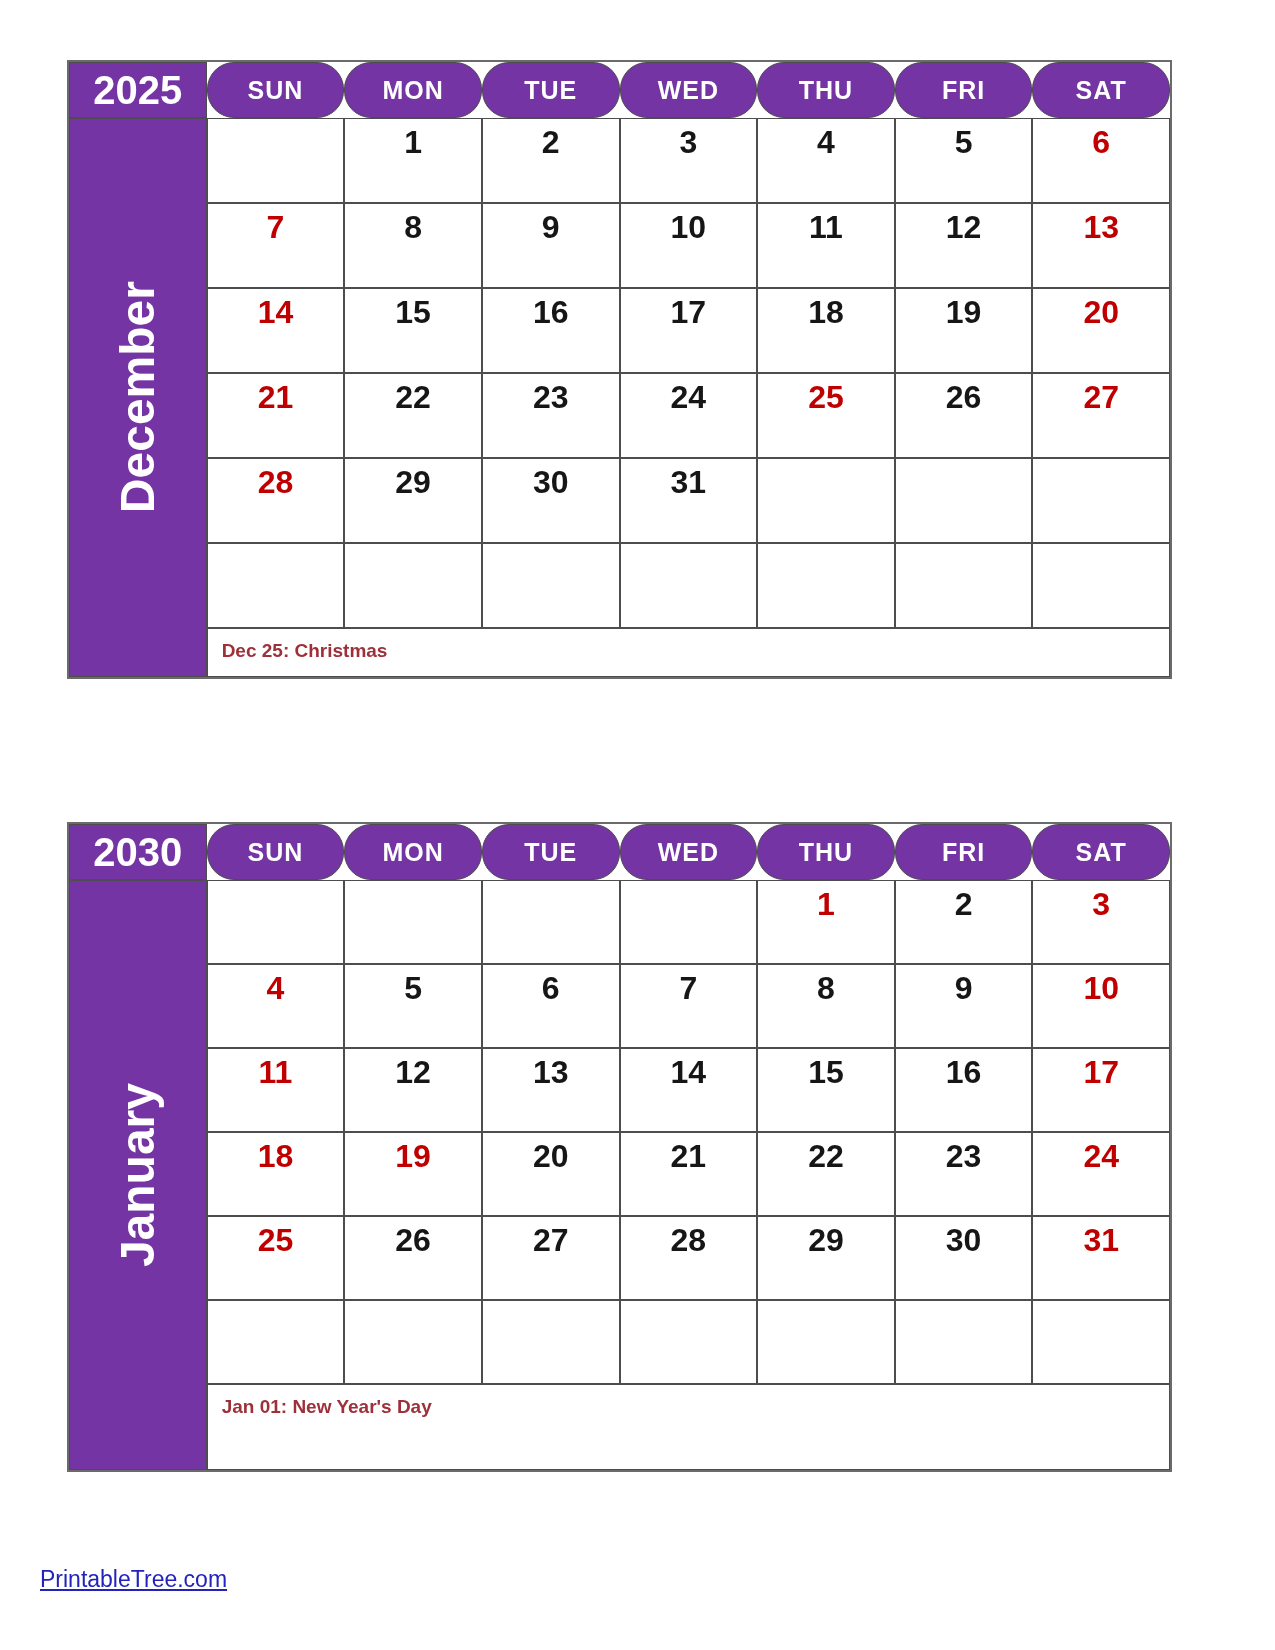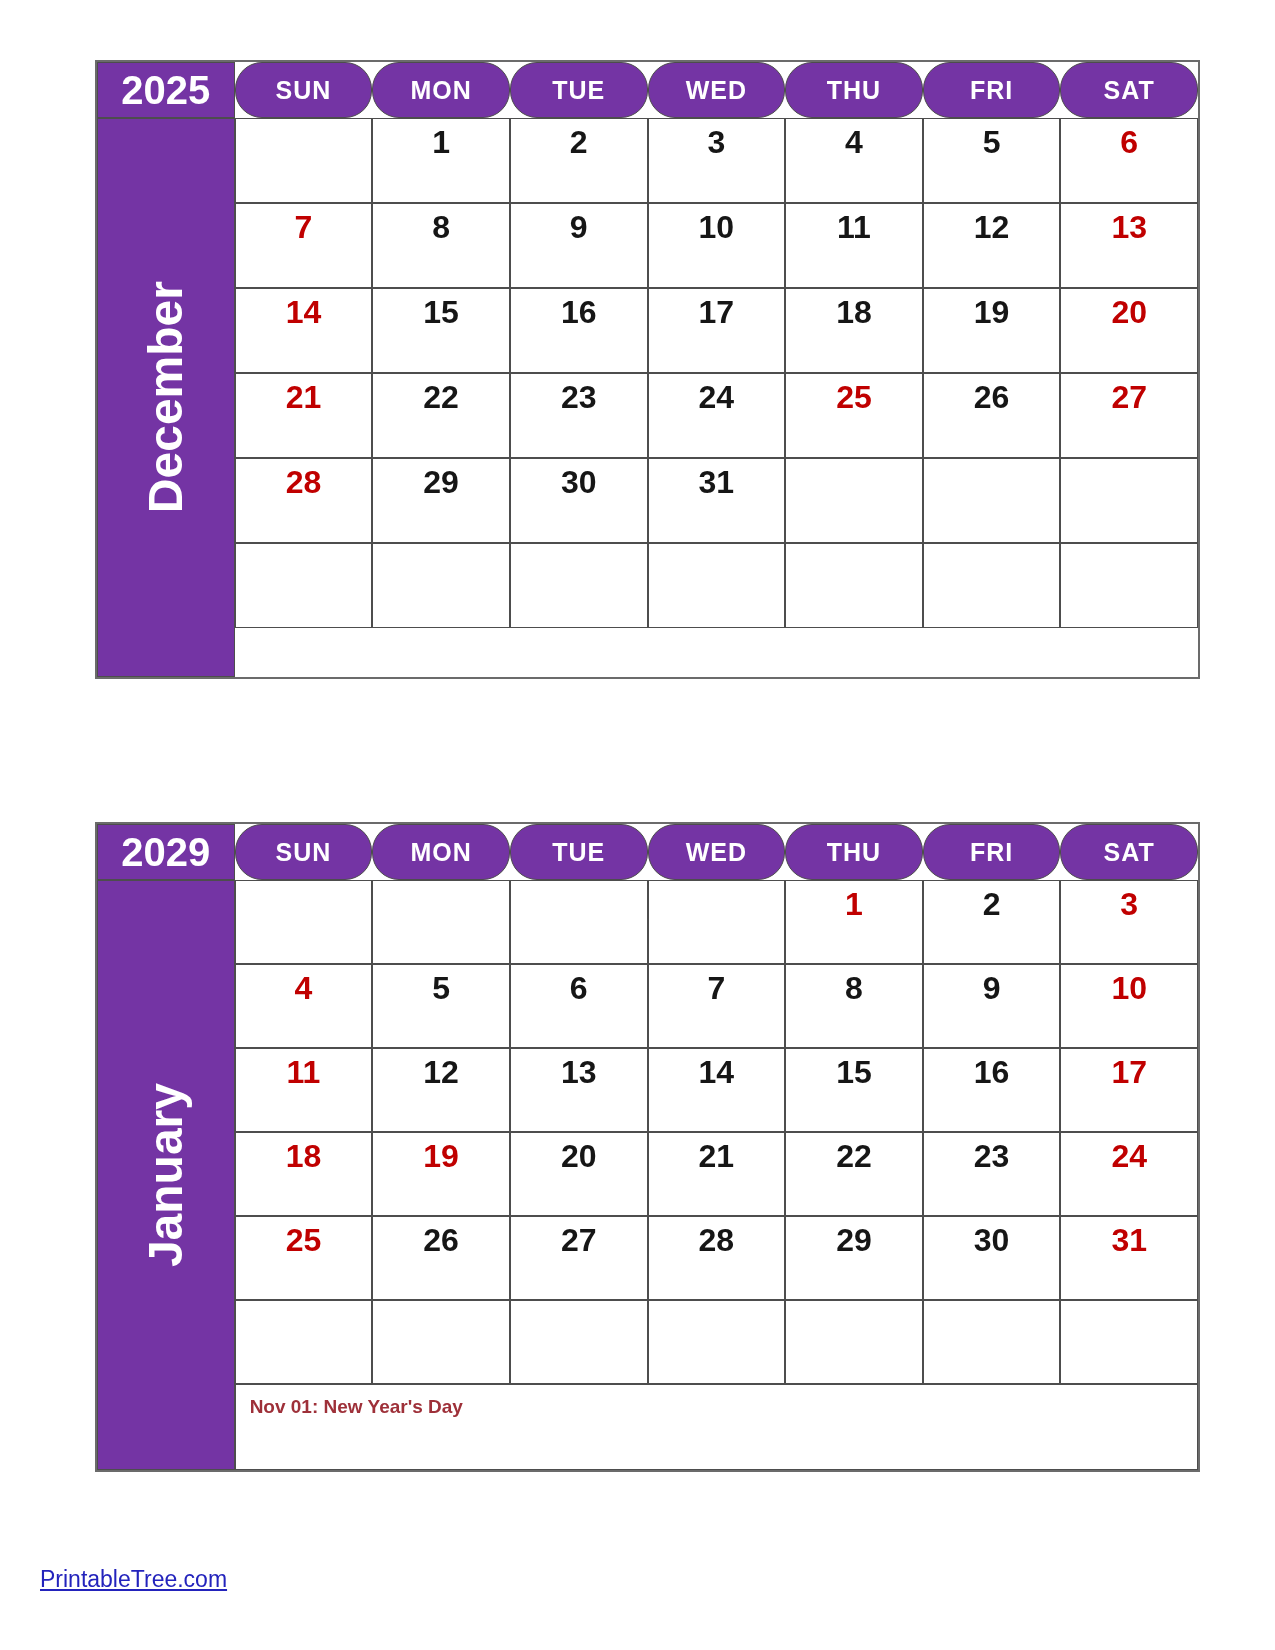--- a/index.html
+++ b/index.html
@@ -5,21 +5,21 @@
   html, body { margin: 0; padding: 0; }
   body {
     width: 1275px; height: 1650px;
     background: #ffffff;
     font-family: "Liberation Sans", sans-serif;
     position: relative;
     overflow: hidden;
   }
   .calendar {
     position: absolute;
-    left: 95px;
+    left: 67px;
     width: 1105px;
     display: grid;
     grid-template-columns: repeat(8, 1fr);
     border: 2px solid var(--border-outer, #6b6b6b);
     box-sizing: border-box;
     background: #fff;
   }
   #cal0 { top: 60px;  grid-template-rows: 56px repeat(6, 85px) 49px; }
   #cal1 { top: 822px; grid-template-rows: 56px repeat(6, 84px) 86px; }
 
@@ -144,23 +144,26 @@
     <div class="cell"></div>
     <div class="cell"></div>
     <div class="cell"></div>
     <div class="cell"></div>
     <div class="cell"></div>
     <div class="cell"></div>
     <div class="cell"></div>
     <div class="cell"></div>
     <div class="cell"></div>
     <div class="cell"></div>
+    <div class="holiday">
+      <div class="hline">Dec 25: Christmas</div>
+    </div>
   </div>
 <div class="calendar" id="cal1">
-    <div class="hcell year">2029</div>
+    <div class="hcell year">2030</div>
     <div class="hcell wd">SUN</div>
     <div class="hcell wd">MON</div>
     <div class="hcell wd">TUE</div>
     <div class="hcell wd">WED</div>
     <div class="hcell wd">THU</div>
     <div class="hcell wd">FRI</div>
     <div class="hcell wd">SAT</div>
     <div class="sidebar">
       <div class="month-label">January</div>
     </div>
@@ -200,19 +203,19 @@
     <div class="cell">30</div>
     <div class="cell red">31</div>
     <div class="cell"></div>
     <div class="cell"></div>
     <div class="cell"></div>
     <div class="cell"></div>
     <div class="cell"></div>
     <div class="cell"></div>
     <div class="cell"></div>
     <div class="holiday">
-      <div class="hline">Nov 01: New Year's Day</div>
+      <div class="hline">Jan 01: New Year's Day</div>
     </div>
   </div>
 
 <div class="footer">
   <a>PrintableTree.com</a>
 </div>
 
 </body></html>

